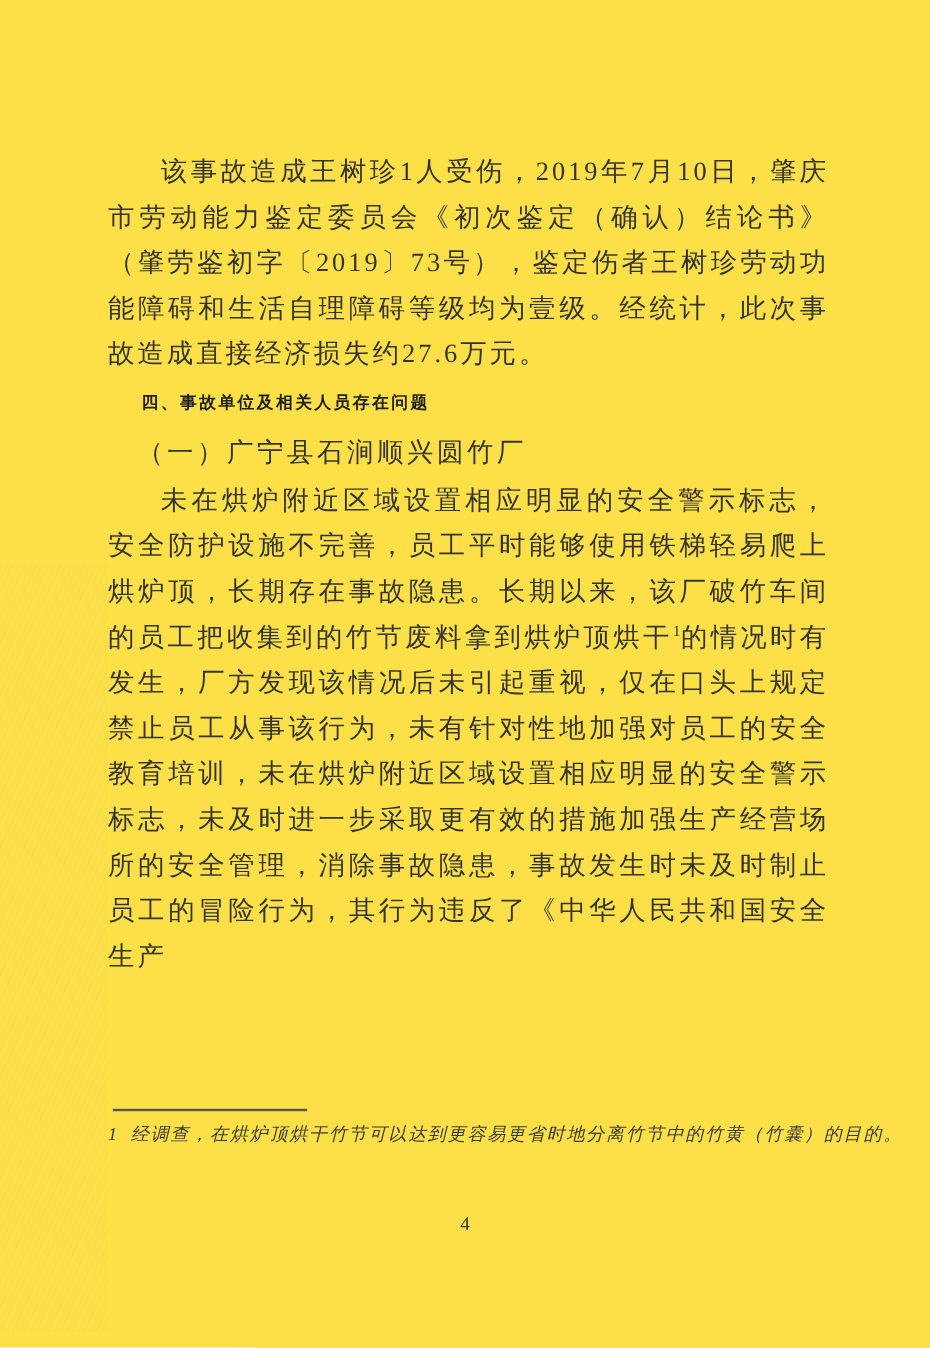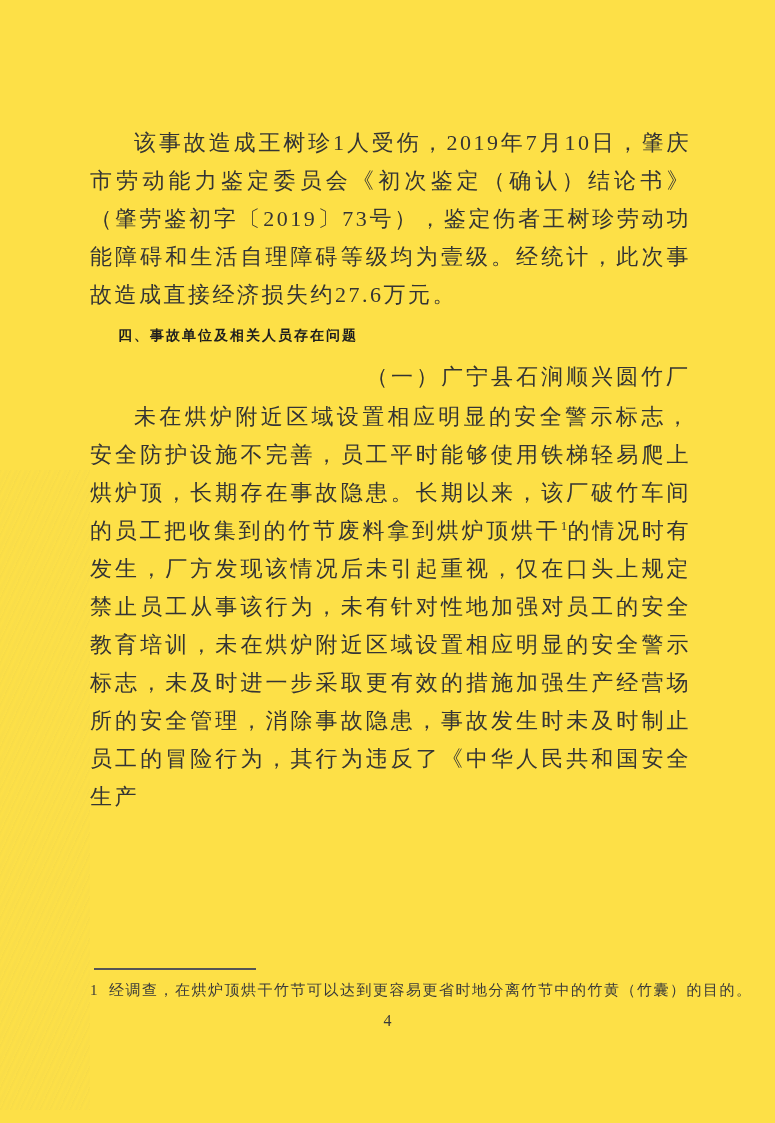--- a/index.html
+++ b/index.html
@@ -59,33 +59,33 @@
     color: #1e1e1e;
   }
   .subsection-heading {
     margin: 0;
     font-size: 22px;
     line-height: 42px;
     font-weight: 400;
     letter-spacing: 3px;
     text-indent: 1.1em;
     color: #333333;
-    text-align: right;
   }
   .footnote-ref {
     font-size: 13px;
     letter-spacing: 0;
     vertical-align: super;
     line-height: 0;
   }
   .footnote-block {
     position: absolute;
     left: 90px;
-    top: 968px;
+    top: 924px;
     width: 601px;
+    font-style: italic;
   }
   .footnote-rule {
     width: 162px;
     height: 0;
     border-top: 2px solid #555555;
     margin: 0 0 9px 4px;
   }
   .footnote-line {
     font-size: 15px;
     line-height: 22px;

